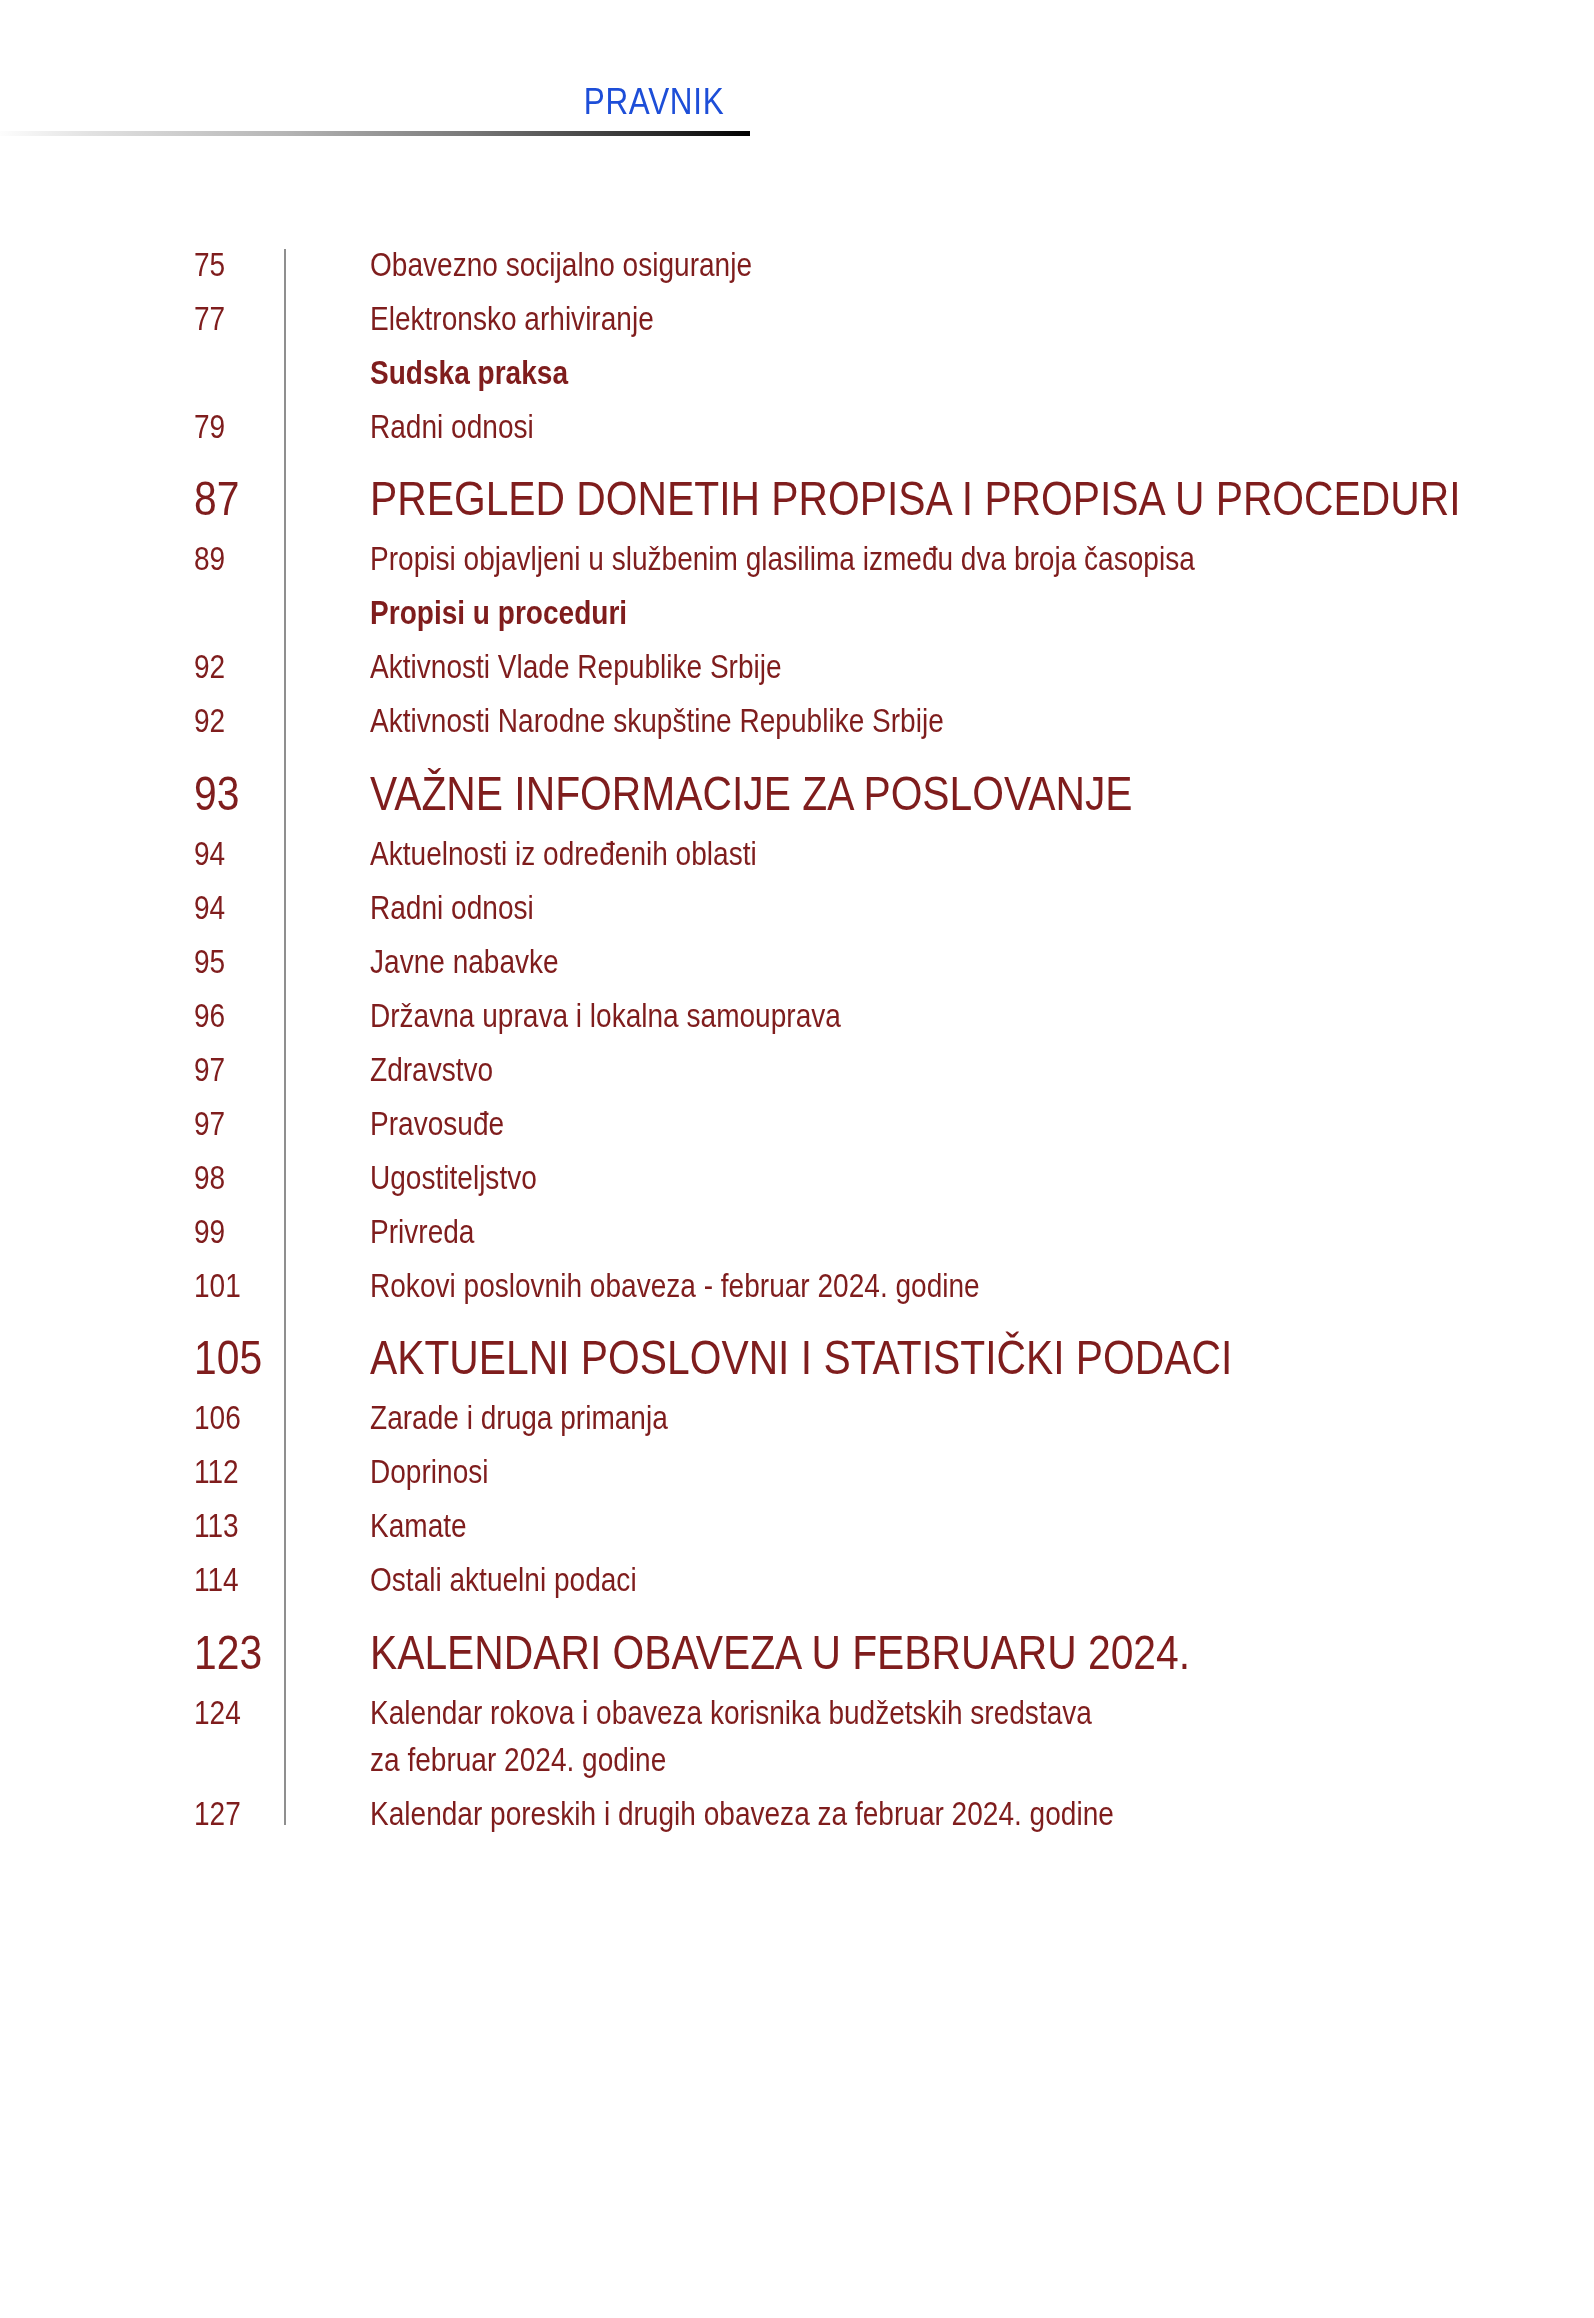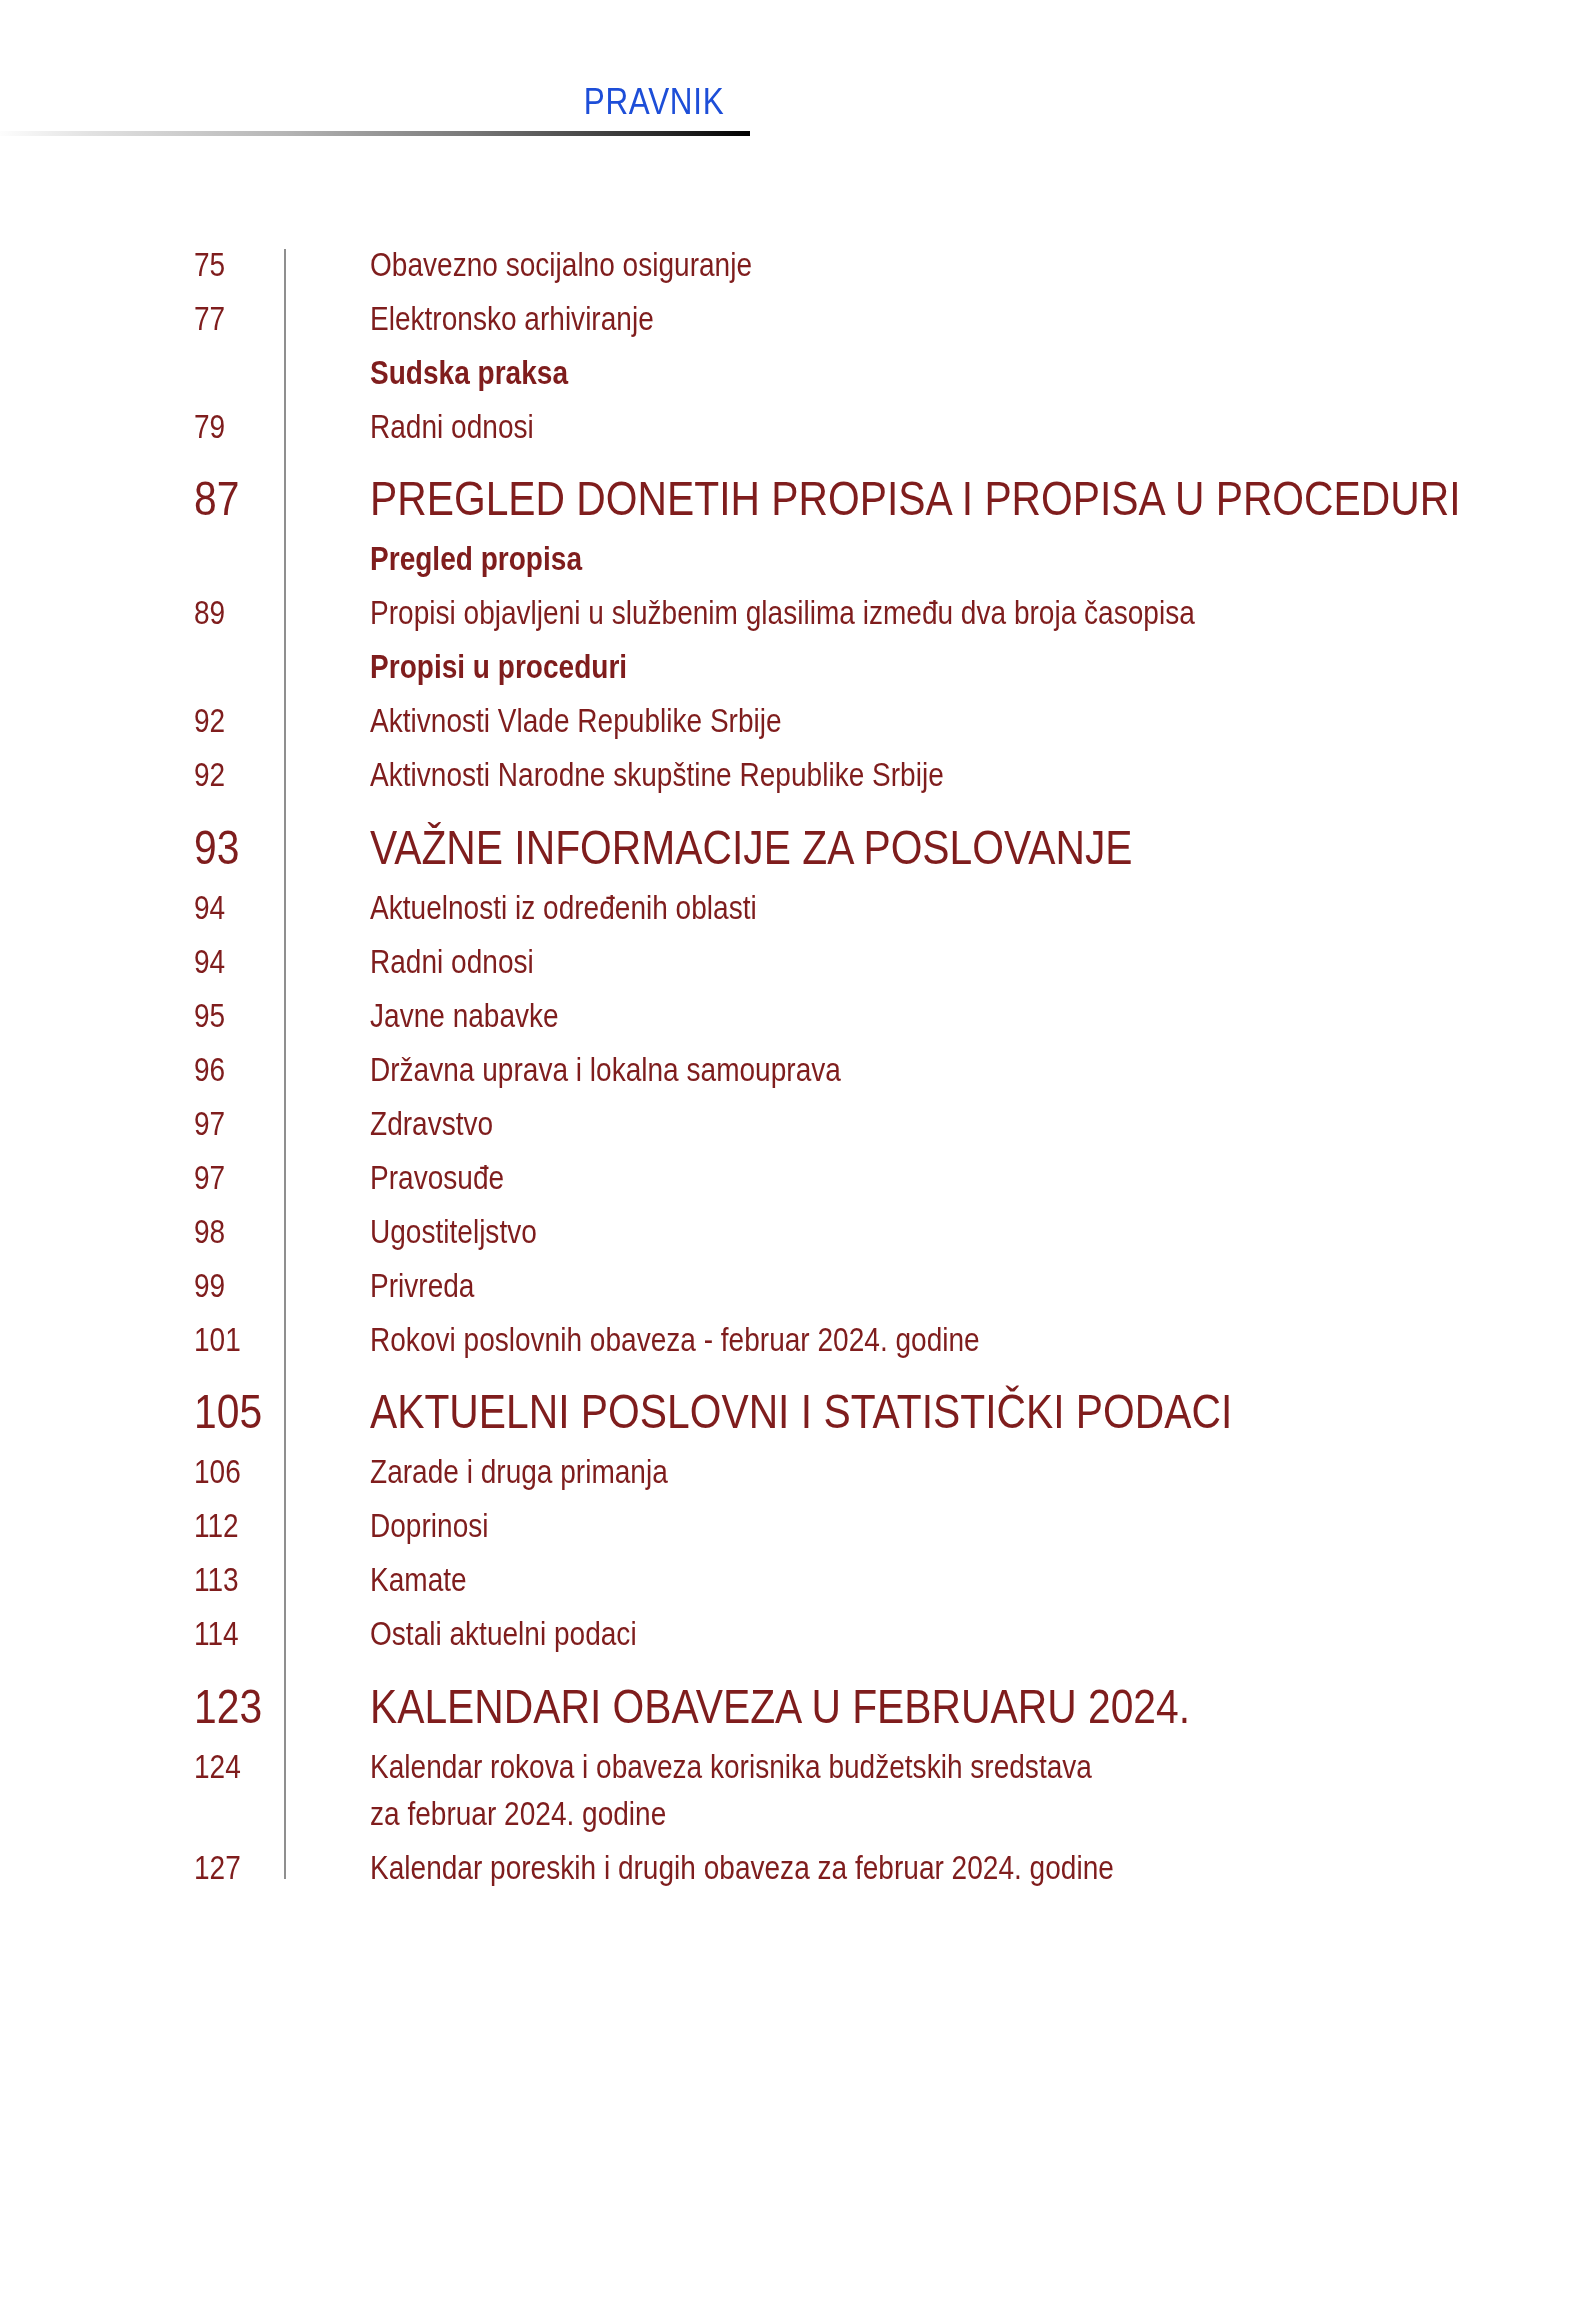--- a/index.html
+++ b/index.html
@@ -112,26 +112,20 @@
     <div class="label">
       <div class="line1"><span class="cx">Radni odnosi</span></div>
     </div>
   </div>
         <div class="row section">
     <div class="num"><span class="cx">87</span></div>
     <div class="label">
       <div class="line1"><span class="cx">PREGLED DONETIH PROPISA I PROPISA U PROCEDURI</span></div>
     </div>
   </div>
-        <div class="row subheader">
-    <div class="num"><span class="cx"></span></div>
-    <div class="label">
-      <div class="line1"><span class="cx">Pregled propisa</span></div>
-    </div>
-  </div>
         <div class="row entry">
     <div class="num"><span class="cx">89</span></div>
     <div class="label">
       <div class="line1"><span class="cx">Propisi objavljeni u službenim glasilima između dva broja časopisa</span></div>
     </div>
   </div>
         <div class="row subheader">
     <div class="num"><span class="cx"></span></div>
     <div class="label">
       <div class="line1"><span class="cx">Propisi u proceduri</span></div>

